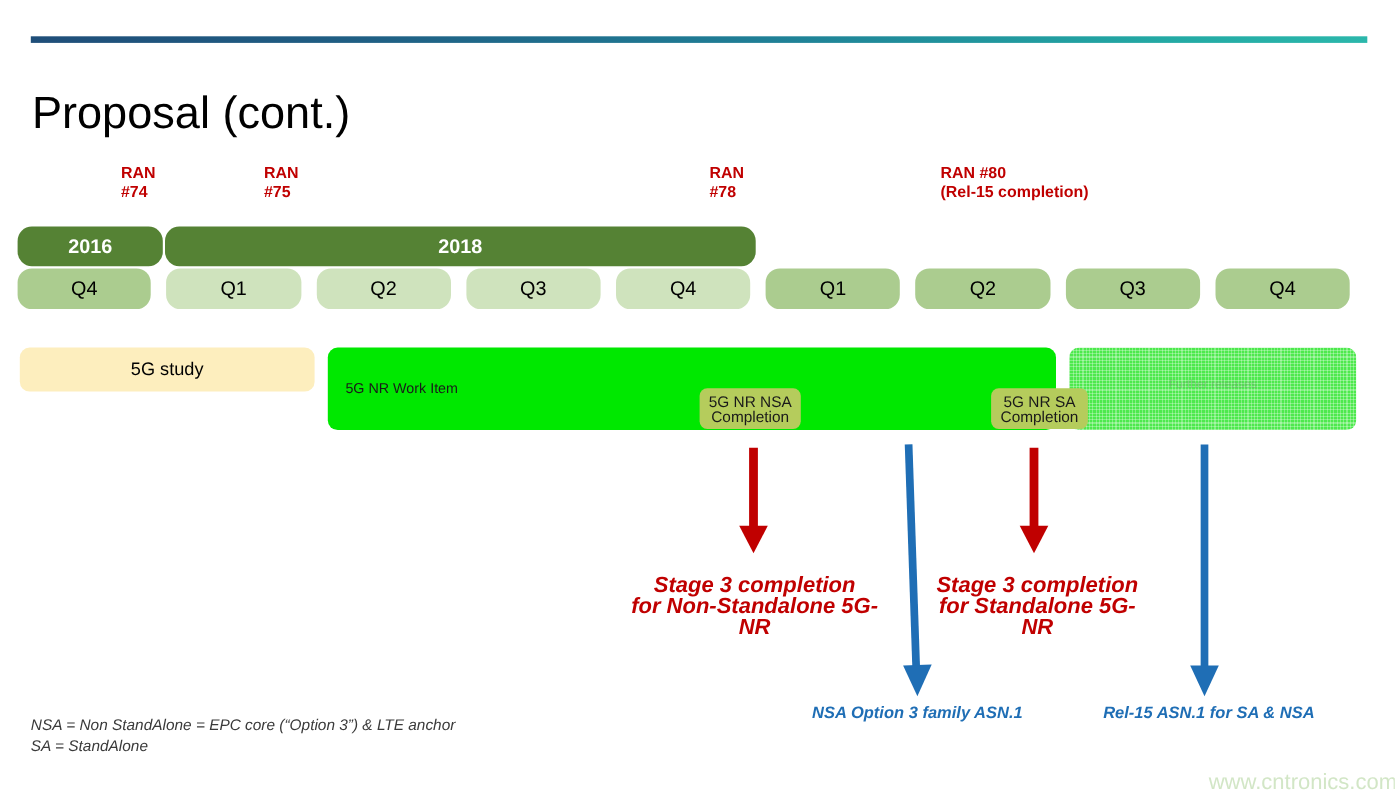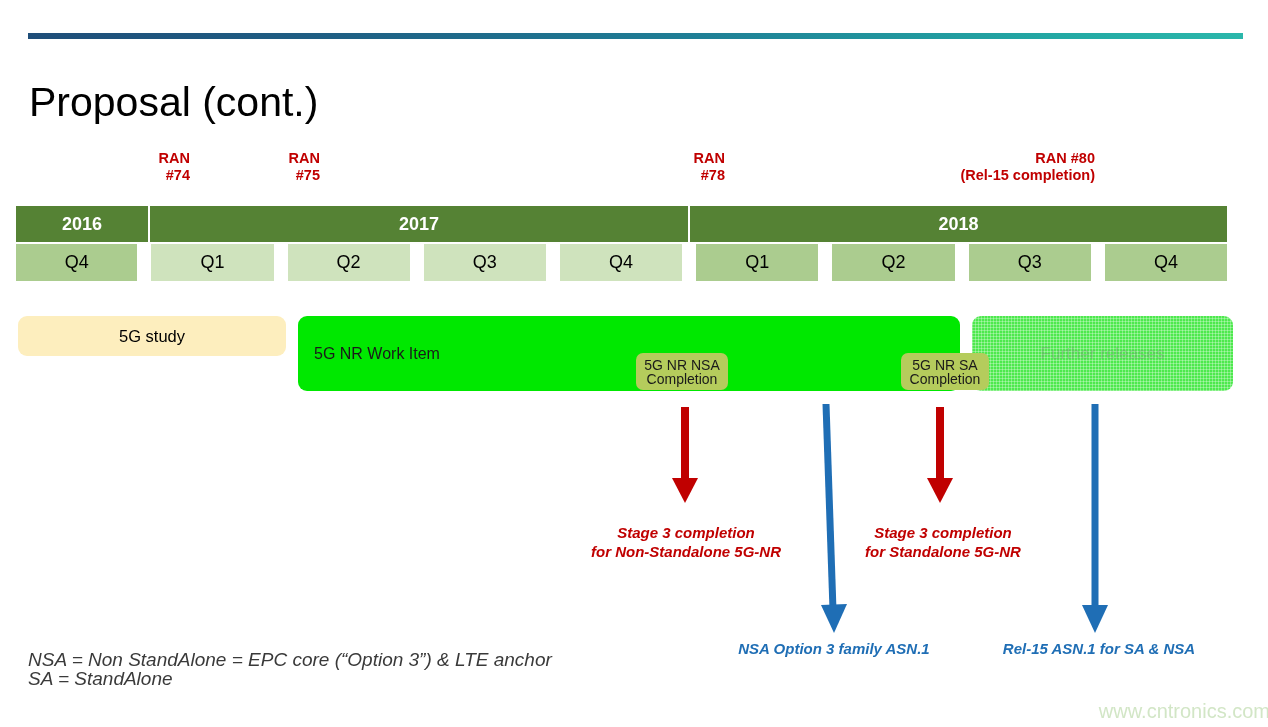--- a/index.html
+++ b/index.html
@@ -44,21 +44,21 @@
     white-space: nowrap;
   }
 
   
   .ran-label {
     position: absolute;
     color: #c00000;
     font-weight: bold;
     font-size: 14.5px;
     line-height: 17px;
-    text-align: right;
+    text-align: left;
     white-space: pre-line;
   }
 
   
   .tl {
     position: absolute;
     left: 16px;
     top: 206px;
     width: 1211px;
   }
@@ -74,20 +74,21 @@
     margin-top: 2px;
     gap: 12px;
   }
   .tl-cell {
     box-sizing: border-box;
     display: flex;
     align-items: center;
     justify-content: center;
     font-size: 18px;
     margin-right: 2px;
+    border-radius: 13px;
   }
   .tl-cell:last-child { margin-right: 0; text-align: center; }
   .tl-year {
     background: #558234;
     color: #ffffff;
     font-weight: bold;
   }
   .tl-q {
     color: #000000;
     font-weight: normal;
@@ -117,41 +118,41 @@
     left: 298px;
     top: 316px;
     width: 662px;
     height: 75px;
     background: #00e800;
   }
   .bar-wi-label {
     position: absolute;
     left: 314px;
     top: 345px;
-    font-size: 16px;
+    font-size: 13px;
     color: #1a1a1a;
     white-space: nowrap;
   }
   .bar-future {
     left: 972px;
     top: 316px;
     width: 261px;
     height: 75px;
     background:
       repeating-linear-gradient(0deg,  rgba(255,255,255,.30) 0 1px, rgba(255,255,255,0) 1px 3px),
       repeating-linear-gradient(90deg, rgba(255,255,255,.30) 0 1px, rgba(255,255,255,0) 1px 3px),
       #4de94d;
   }
   .bar-future-label {
     position: absolute;
     left: 972px;
     top: 344px;
     width: 261px;
     text-align: center;
-    font-size: 17px;
+    font-size: 11px;
     color: rgba(120,150,120,0.42);
     white-space: nowrap;
   }
 
   
   .chip {
     position: absolute;
     box-sizing: border-box;
     background: #b5cc5c;
     border-radius: 7px;
@@ -180,36 +181,36 @@
   
   .anno {
     position: absolute;
     font-style: italic;
     font-weight: bold;
     text-align: center;
     white-space: pre-line;
   }
   .anno-red {
     color: #c00000;
-    font-size: 15px;
+    font-size: 20px;
     line-height: 19px;
   }
   .anno-blue {
     color: #1f6eb5;
     font-size: 15px;
     line-height: 19px;
   }
 
   
   .footnote {
     position: absolute;
     left: 28px;
     top: 650px;
     font-style: italic;
-    font-size: 19px;
+    font-size: 14px;
     line-height: 19px;
     color: #3a3a3a;
     white-space: pre-line;
   }
 
   
   .watermark {
     position: absolute;
     right: 18px;
     bottom: 4px;
@@ -232,21 +233,20 @@
   <div class="ran-label" style="left:240px; top:150px; width:80px;">RAN
 #75</div>
   <div class="ran-label" style="left:645px; top:150px; width:80px;">RAN
 #78</div>
   <div class="ran-label" style="left:855px; top:150px; width:240px;">RAN #80
 (Rel-15 completion)</div>
 
   <div class="tl">
     <div class="tl-row tl-years">
       <div class="tl-cell tl-year" style="width:132px;">2016</div>
-      <div class="tl-cell tl-year" style="width:538px;">2017</div>
       <div class="tl-cell tl-year" style="width:537px;">2018</div>
     </div>
     <div class="tl-row tl-quarters">
       <div class="tl-cell tl-q shade-dark" style="width:132px;">Q4</div>
       <div class="tl-cell tl-q shade-light" style="width:133px;">Q1</div>
       <div class="tl-cell tl-q shade-light" style="width:133px;">Q2</div>
       <div class="tl-cell tl-q shade-light" style="width:133px;">Q3</div>
       <div class="tl-cell tl-q shade-light" style="width:133px;">Q4</div>
       <div class="tl-cell tl-q shade-dark" style="width:133px;">Q1</div>
       <div class="tl-cell tl-q shade-dark" style="width:133px;">Q2</div>

